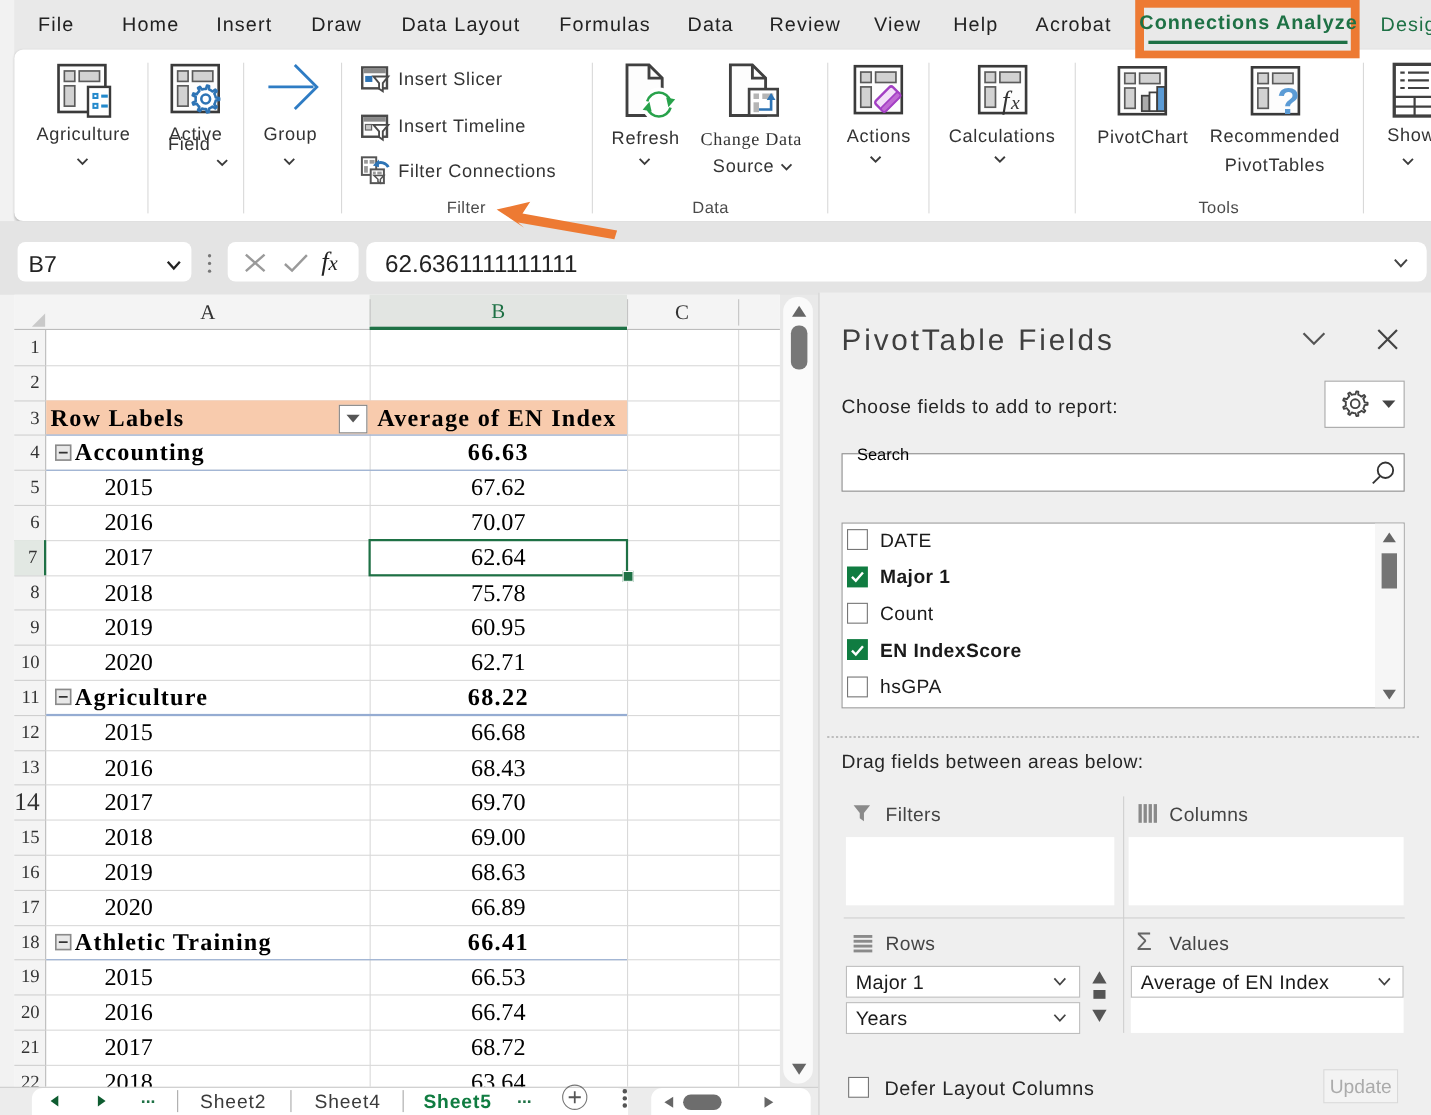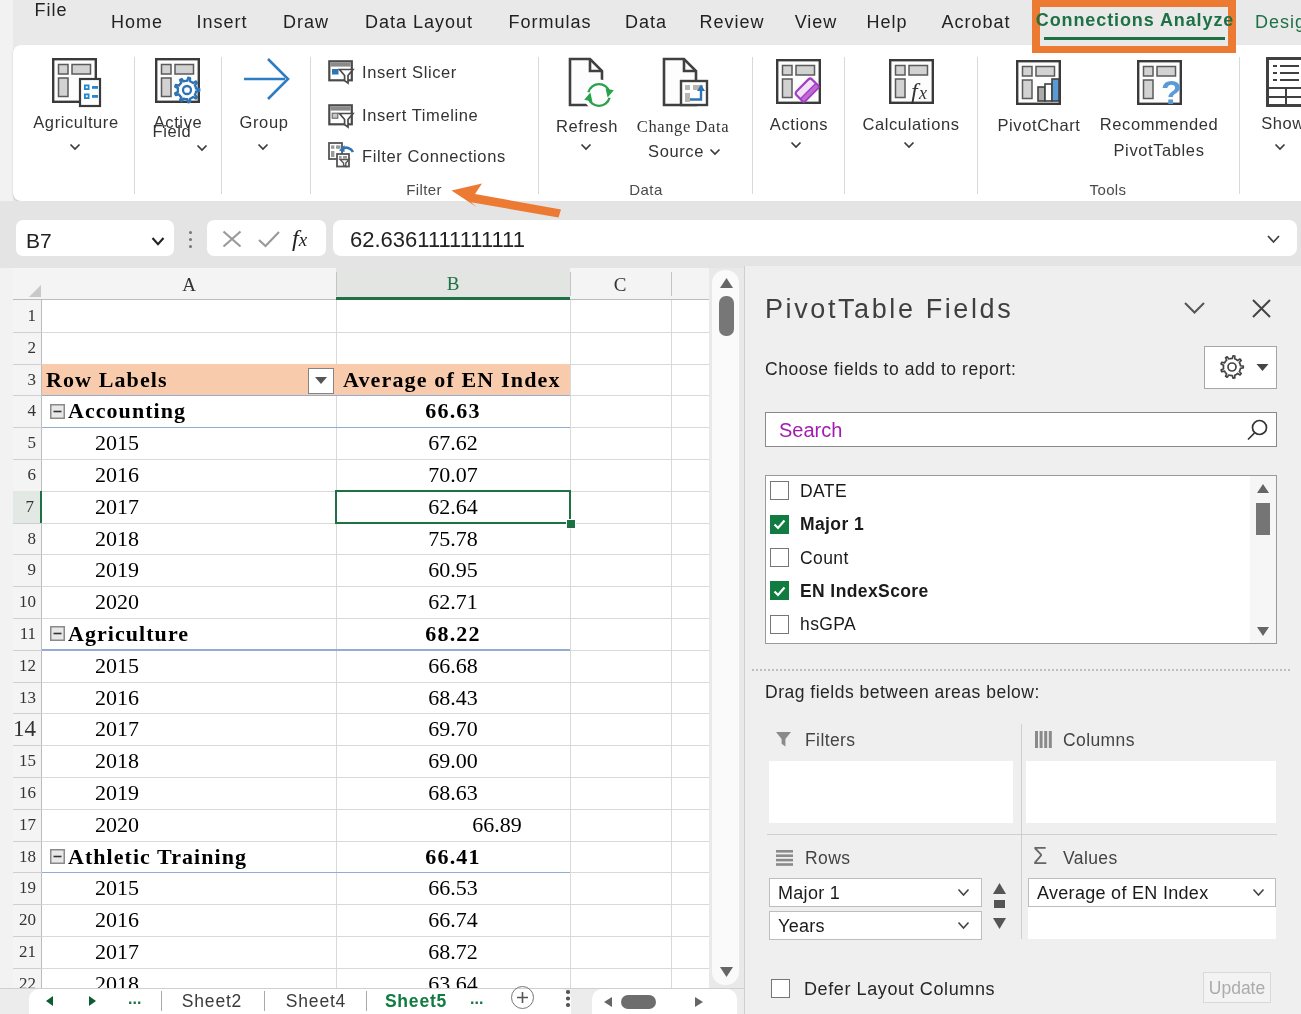--- a/index.html
+++ b/index.html
@@ -8,21 +8,21 @@
 .ctr{transform:translateX(-50%);white-space:nowrap;}
 .cv{transform:translate(-50%,-50%);white-space:nowrap;}
 .serif{font-family:"Liberation Serif",serif;}
 .mlbl{font-size:18px;color:#222;letter-spacing:1px;}
 .rlbl{font-size:16.5px;color:#333;letter-spacing:0.6px;}
 .glbl{font-size:15px;color:#4a4a4a;letter-spacing:0.4px;}
 svg{position:absolute;overflow:visible;}
 </style></head><body>
 
 <div class="abs" style="left:0;top:0;width:13px;height:988px;background:#f2f2f2"></div>
-<span class="abs ctr mlbl" style="left:51px;top:0;">File</span>
+<span class="abs ctr mlbl" style="left:51px;top:12px;">File</span>
 <span class="abs ctr mlbl" style="left:137px;top:12px;">Home</span>
 <span class="abs ctr mlbl" style="left:222px;top:12px;">Insert</span>
 <span class="abs ctr mlbl" style="left:306px;top:12px;">Draw</span>
 <span class="abs ctr mlbl" style="left:419px;top:12px;">Data Layout</span>
 <span class="abs ctr mlbl" style="left:550px;top:12px;">Formulas</span>
 <span class="abs ctr mlbl" style="left:646px;top:12px;">Data</span>
 <span class="abs ctr mlbl" style="left:732px;top:12px;">Review</span>
 <span class="abs ctr mlbl" style="left:816px;top:12px;">View</span>
 <span class="abs ctr mlbl" style="left:887px;top:12px;">Help</span>
 <span class="abs ctr mlbl" style="left:976px;top:12px;">Acrobat</span>
@@ -349,21 +349,21 @@
 <span class="abs cv serif" style="left:453px;top:665.7px;font-size:22px;color:#000;">66.68</span>
 <span class="abs serif" style="left:95px;top:697.5px;transform:translateY(-50%);font-size:22px;color:#000;">2016</span>
 <span class="abs cv serif" style="left:453px;top:697.5px;font-size:22px;color:#000;">68.43</span>
 <span class="abs serif" style="left:95px;top:729.3px;transform:translateY(-50%);font-size:22px;color:#000;">2017</span>
 <span class="abs cv serif" style="left:453px;top:729.3px;font-size:22px;color:#000;">69.70</span>
 <span class="abs serif" style="left:95px;top:761.1px;transform:translateY(-50%);font-size:22px;color:#000;">2018</span>
 <span class="abs cv serif" style="left:453px;top:761.1px;font-size:22px;color:#000;">69.00</span>
 <span class="abs serif" style="left:95px;top:792.9px;transform:translateY(-50%);font-size:22px;color:#000;">2019</span>
 <span class="abs cv serif" style="left:453px;top:792.9px;font-size:22px;color:#000;">68.63</span>
 <span class="abs serif" style="left:95px;top:824.7px;transform:translateY(-50%);font-size:22px;color:#000;">2020</span>
-<span class="abs cv serif" style="left:453px;top:824.7px;font-size:22px;color:#000;margin-left:44px;">66.89</span>
+<span class="abs cv serif" style="left:453px;top:824.7px;font-size:22px;color:#000;">66.89</span>
 <svg class="abs" style="left:50px;top:849.0px" width="15" height="15" viewBox="0 0 15 15">
     <rect x="0.75" y="0.75" width="13.5" height="13.5" fill="#e8e8e8" stroke="#8a8a8a" stroke-width="1.5"></rect>
     <line x1="3.5" y1="7.5" x2="11.5" y2="7.5" stroke="#333" stroke-width="1.6"></line>
   </svg>
 <span class="abs serif" style="left:68px;top:856.5px;transform:translateY(-50%);font-weight:bold;font-size:22px;letter-spacing:1.05px;color:#000;">Athletic Training</span>
 <span class="abs cv serif" style="left:453px;top:856.5px;font-weight:bold;font-size:22px;letter-spacing:1.2px;color:#000;">66.41</span>
 <span class="abs serif" style="left:95px;top:888.3px;transform:translateY(-50%);font-size:22px;color:#000;">2015</span>
 <span class="abs cv serif" style="left:453px;top:888.3px;font-size:22px;color:#000;">66.53</span>
 <span class="abs serif" style="left:95px;top:920.1px;transform:translateY(-50%);font-size:22px;color:#000;">2016</span>
 <span class="abs cv serif" style="left:453px;top:920.1px;font-size:22px;color:#000;">66.74</span>
@@ -425,21 +425,21 @@
 <span class="abs" style="left:765px;top:359px;font-size:17.5px;letter-spacing:0.55px;color:#262626;">Choose fields to add to report:</span>
 <div class="abs" style="left:1204px;top:346px;width:73px;height:43px;background:#fff;border:1px solid #a6a6a6;box-sizing:border-box;"></div>
 <svg class="abs" style="left:1219px;top:354px" width="26" height="26" viewBox="0 0 26 26">
     <path d="M21.08 10.06 L21.51 11.74 L24.26 12.09 L24.26 13.91 L21.51 14.26 L21.08 15.94 L20.32 17.51 L22.21 19.54 L21.04 20.94 L18.71 19.43 L17.30 20.45 L15.71 21.16 L15.85 23.93 L14.06 24.25 L13.24 21.60 L11.51 21.47 L9.83 21.00 L8.16 23.21 L6.58 22.30 L7.66 19.74 L6.41 18.53 L5.44 17.09 L2.73 17.71 L2.10 16.00 L4.58 14.73 L4.40 13.00 L4.58 11.27 L2.10 10.00 L2.73 8.29 L5.44 8.91 L6.41 7.47 L7.66 6.26 L6.58 3.70 L8.16 2.79 L9.83 5.00 L11.51 4.53 L13.24 4.40 L14.06 1.75 L15.85 2.07 L15.71 4.84 L17.30 5.55 L18.71 6.57 L21.04 5.06 L22.21 6.46 L20.32 8.49 Z" fill="none" stroke="#444" stroke-width="1.7" stroke-linejoin="round"></path>
     <circle cx="13" cy="13" r="4" fill="none" stroke="#444" stroke-width="1.7"></circle>
   </svg>
 <svg class="abs" style="left:1256px;top:363px" width="13" height="9" viewBox="0 0 13 9">
     <path d="M0.5 1 L12.5 1 L6.5 8 Z" fill="#444"></path>
   </svg>
 <div class="abs" style="left:765px;top:412px;width:512px;height:35px;background:#fff;border:1px solid #8a8a8a;box-sizing:border-box;"></div>
-<span class="abs" style="left:779px;top:419px;font-size:20px;color:#a21caf;">Search</span>
+<span class="abs" style="left:779px;top:405px;font-size:15px;color:#000000;">Search</span>
 <svg class="abs" style="left:1246px;top:418px" width="24" height="24" viewBox="0 0 24 24">
     <circle cx="13.5" cy="9.5" r="7" fill="none" stroke="#333" stroke-width="1.7"></circle>
     <line x1="8.5" y1="15" x2="2" y2="21.5" stroke="#333" stroke-width="1.7"></line>
   </svg>
 <div class="abs" style="left:765px;top:475px;width:512px;height:169px;background:#fff;border:1px solid #9a9a9a;box-sizing:border-box;"></div>
 <div class="abs" style="left:770px;top:481.0px;width:19px;height:19px;background:#fff;border:1.5px solid #767676;box-sizing:border-box;"></div>
 <span class="abs" style="left:800px;top:480.5px;font-size:17.5px;letter-spacing:0.4px;color:#1a1a1a;">DATE</span>
 <div class="abs" style="left:770px;top:514.5px;width:19px;height:19px;background:#107C41;"></div>
 <svg class="abs" style="left:773px;top:519.0px" width="13" height="11" viewBox="0 0 13 11">
     <path d="M1.5 5.5 L5 9 L11.5 1.5" fill="none" stroke="#fff" stroke-width="2.2"></path>

